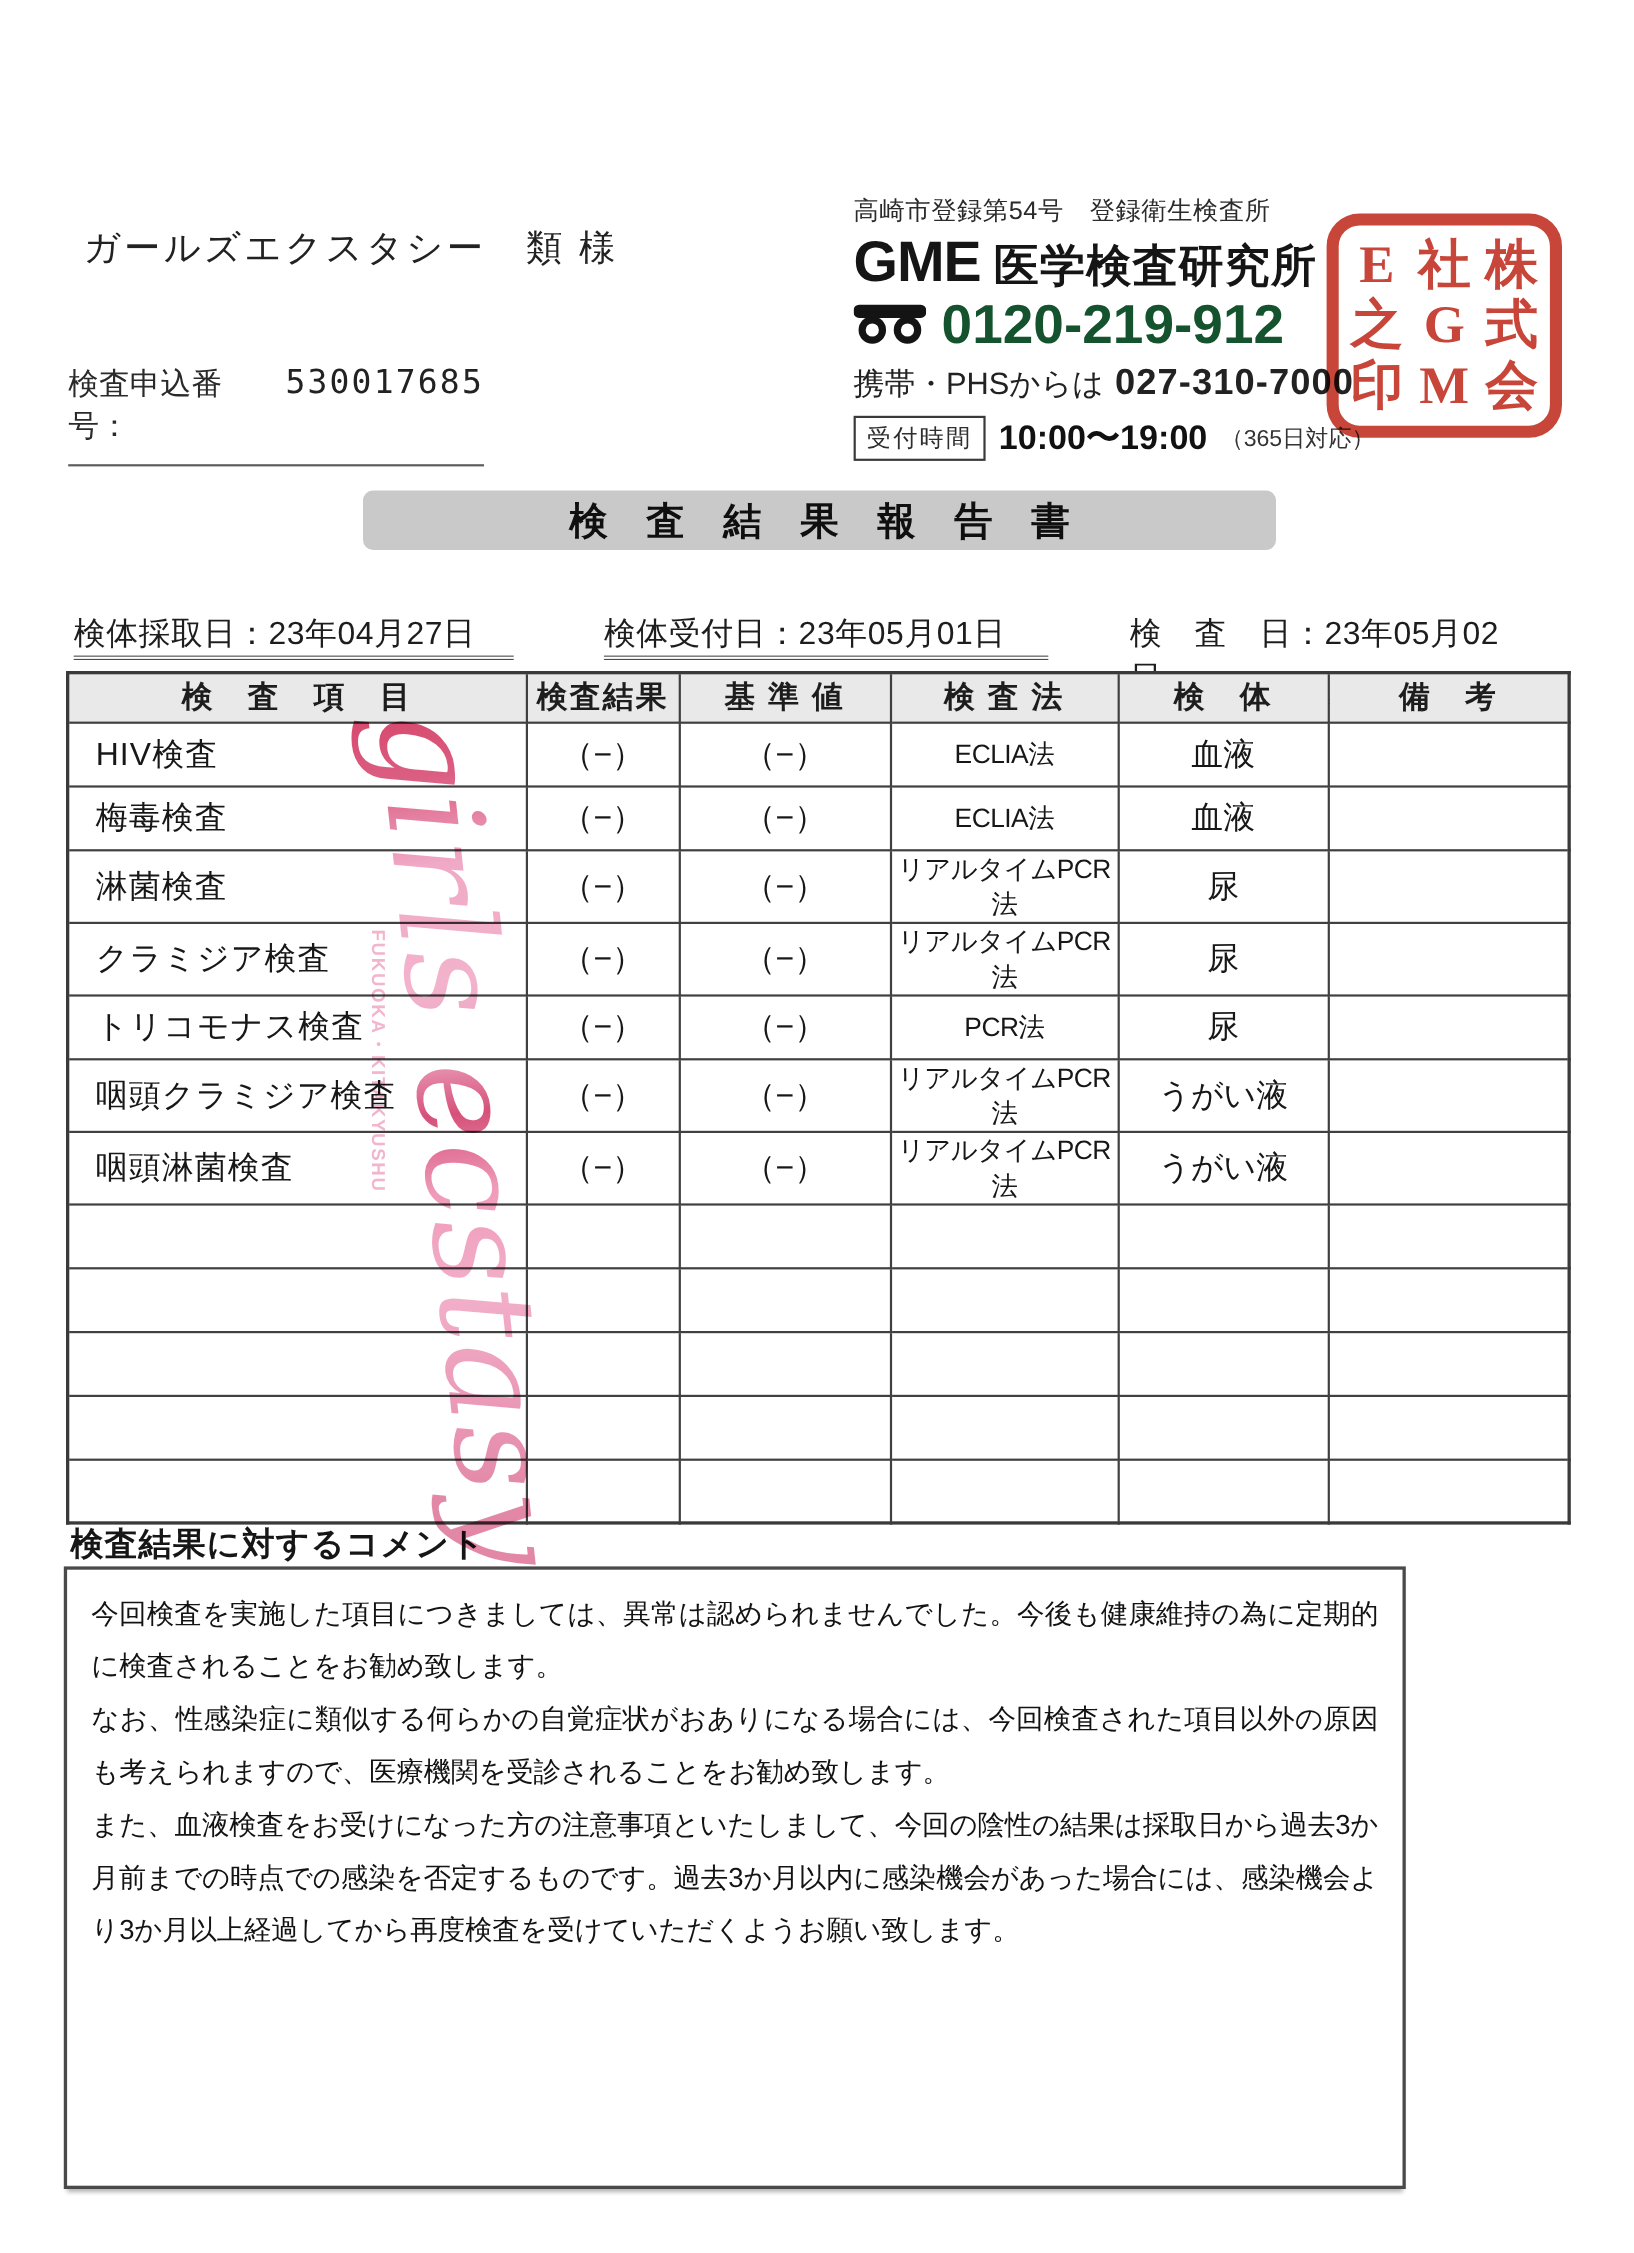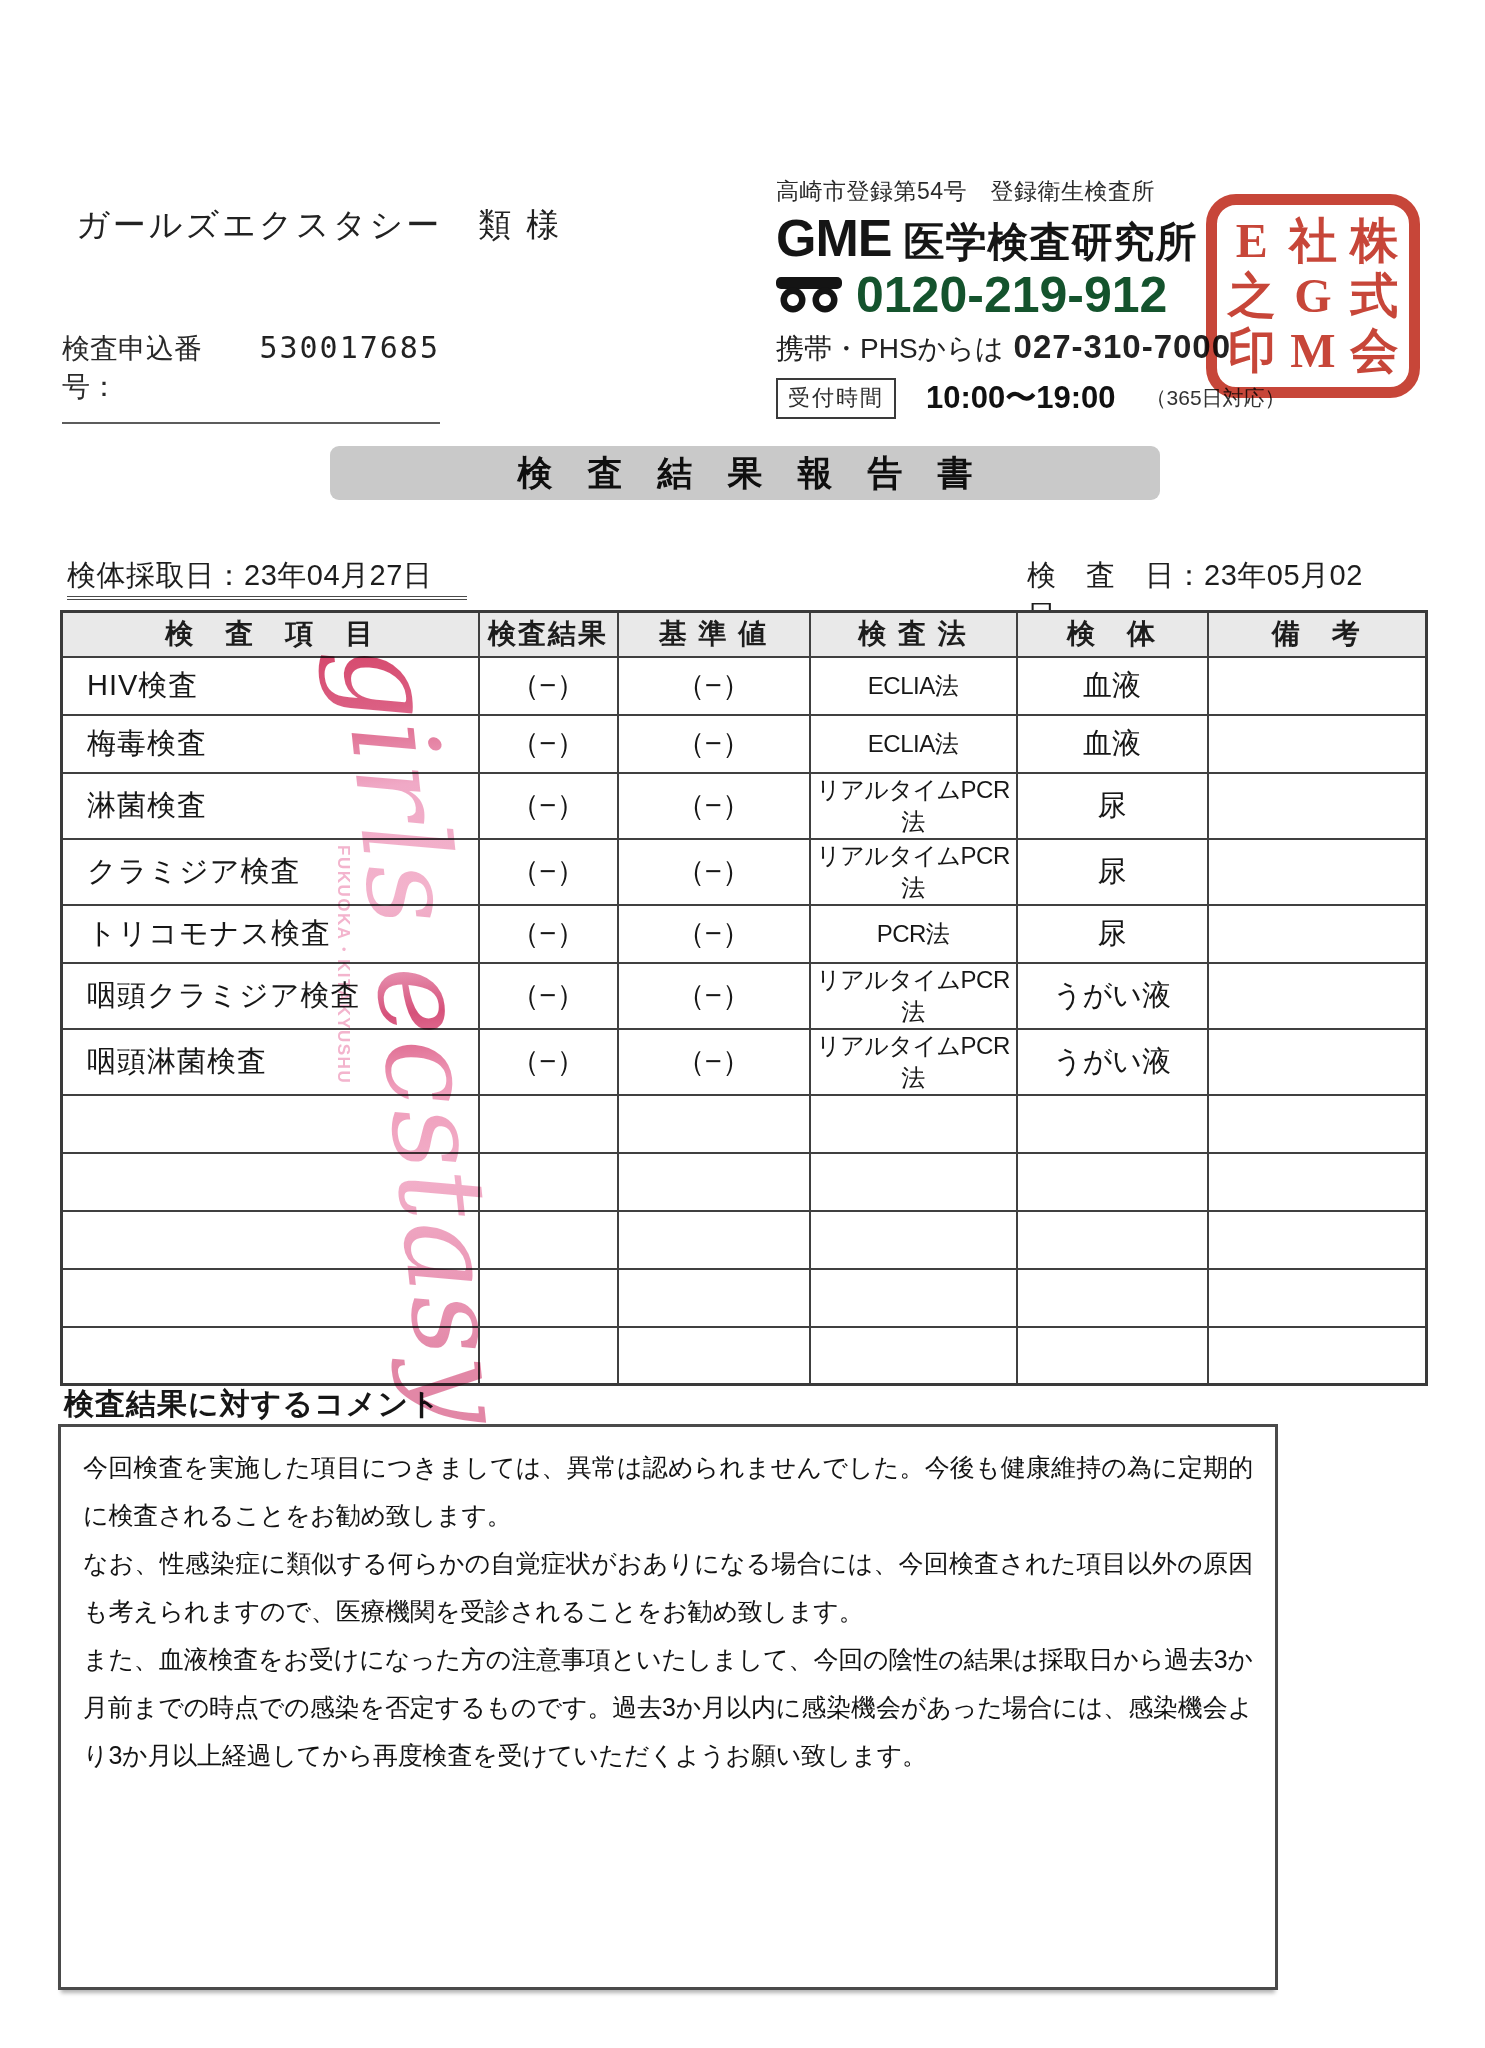--- a/index.html
+++ b/index.html
@@ -19,21 +19,21 @@
   
   .lab-block { position:absolute; left:776px; top:176px; }
   .lab-reg { font-size:23px; letter-spacing:0.5px; color:#2b2b2b; margin-bottom:5px; }
   .lab-name { display:flex; align-items:baseline; gap:12px; margin-bottom:4px; }
   .gme { font-size:52px; font-weight:800; letter-spacing:-1px; color:#151515; line-height:1; }
   .gme-suffix { font-size:41px; font-weight:600; letter-spacing:1px; color:#151515; line-height:1; }
   .lab-freedial { display:flex; align-items:center; gap:14px; margin-top:6px; }
   .freedial-num { font-size:50px; font-weight:800; letter-spacing:0; color:#14532d; line-height:1; }
   .lab-mobile { margin-top:8px; font-size:28px; color:#222; display:flex; align-items:baseline; }
   .mobile-num { font-size:33px; font-weight:600; letter-spacing:1px; margin-left:10px; }
-  .lab-hours { margin-top:9px; display:flex; align-items:center; gap:30px; }
+  .lab-hours { margin-top:9px; display:flex; align-items:center; gap:12px; }
   .hours-box { border:2px solid #3a3a3a; padding:3px 10px 4px; font-size:22px; letter-spacing:2px; color:#2e2e2e; }
   .hours { font-size:31px; font-weight:800; color:#111; }
   .hours-note { font-size:21px; color:#333; }
 
   
   .seal { position:absolute; left:1206px; top:194px; width:214px; height:204px; box-sizing:border-box;
     border:11px solid #c43a2c; border-radius:30px; display:flex; flex-direction:row-reverse;
     justify-content:space-around; align-items:stretch; padding:8px 4px; opacity:0.94; mix-blend-mode:multiply; }
   .seal-col { display:flex; flex-direction:column; justify-content:space-around; }
   .seal-glyph { color:#c43a2c; font-size:48px; font-weight:700; font-family:"Liberation Serif", serif;
@@ -134,20 +134,21 @@
     <div class="seal-col">
       <span class="seal-glyph">E</span>
       <span class="seal-glyph">之</span>
       <span class="seal-glyph">印</span>
     </div>
   </div>
 
   <div class="title-bar">検　査　結　果　報　告　書</div>
 
   <span class="date-item d1">検体採取日：23年04月27日</span>
+  <span class="date-item d2">検体受付日：23年05月01日</span>
   <span class="date-item d3">検　査　日：23年05月02日</span>
 
   <table class="results-table">
     <colgroup>
       <col style="width:417px">
         <col style="width:139px">
         <col style="width:192px">
       <col style="width:207px">
         <col style="width:191px">
         <col style="width:219px">

